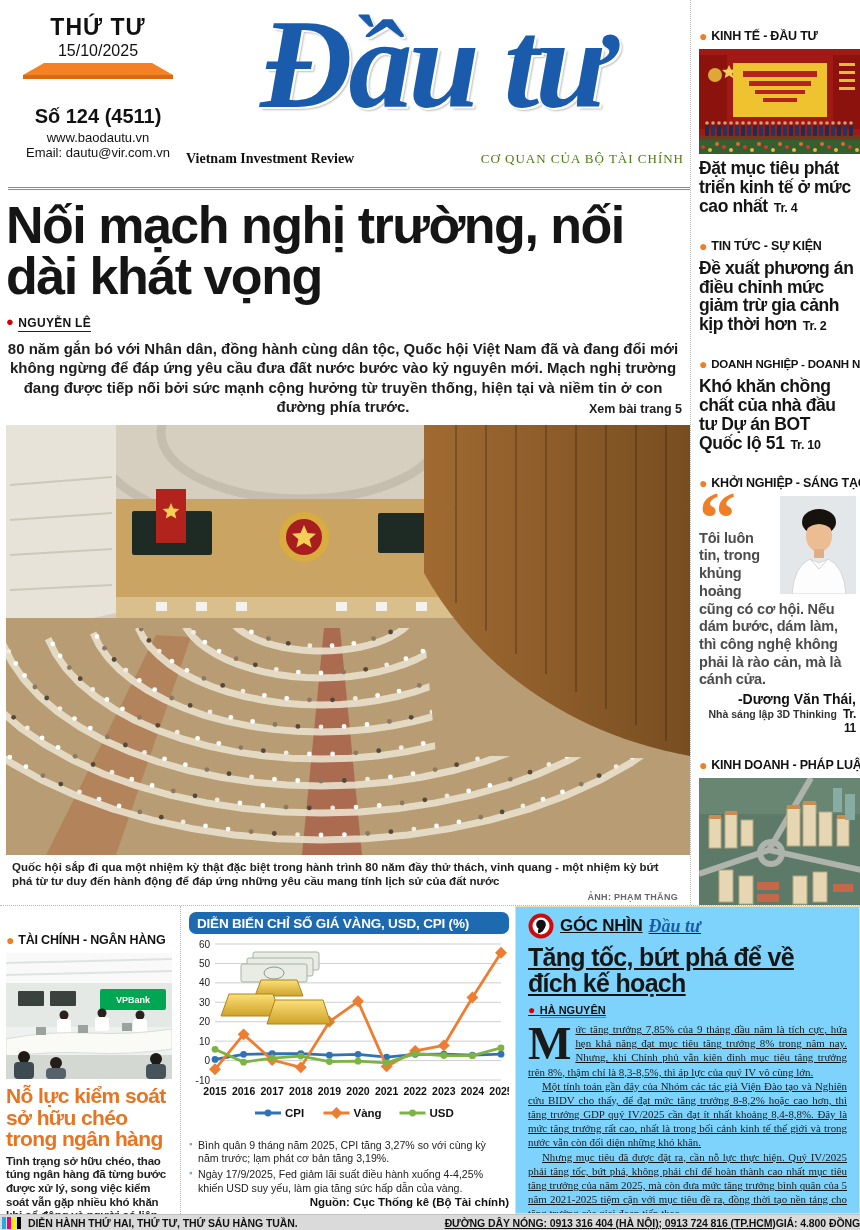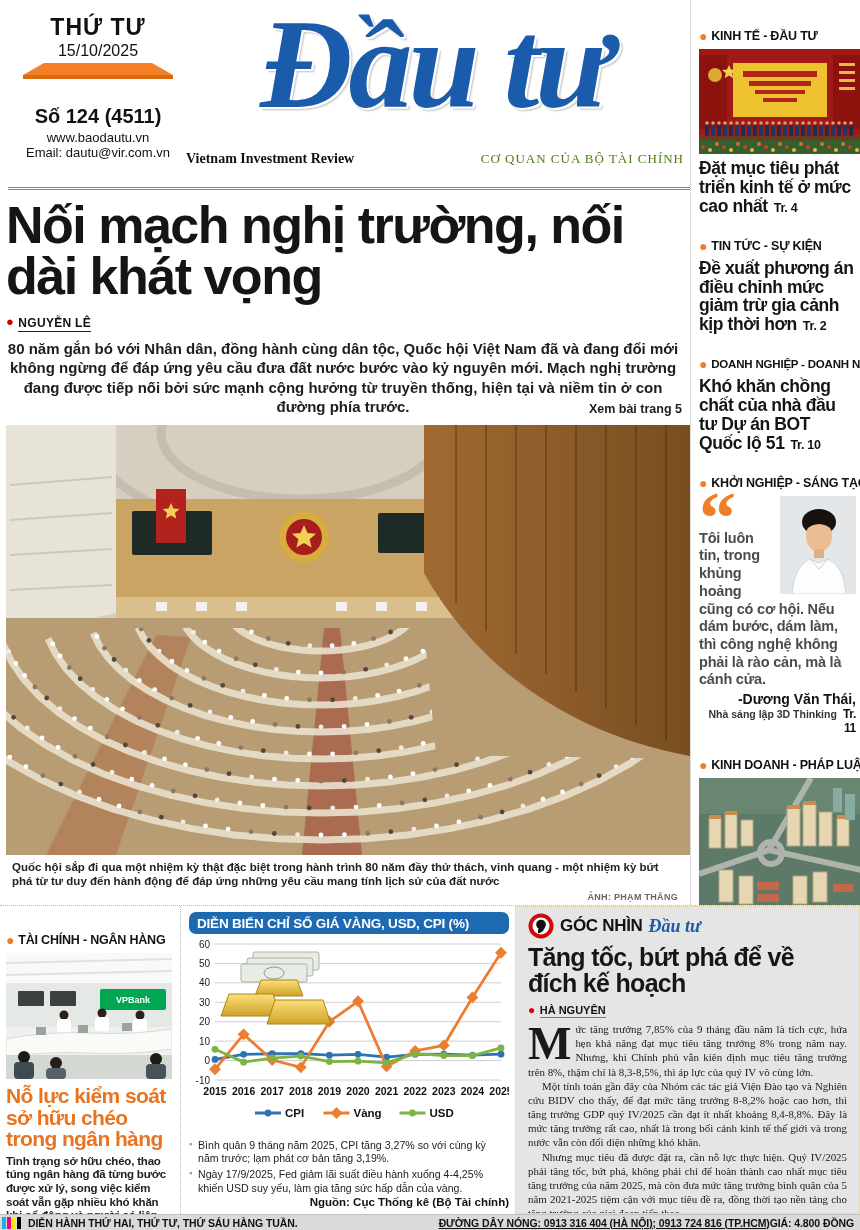--- a/index.html
+++ b/index.html
@@ -68,39 +68,39 @@
 
   .chart-col { width:335px; border-left:1px dotted #b8b8b8; padding:6px 6px 0 8px; position:relative; overflow:hidden; }
   .chart-header { background:#1e6ab0; color:#fff; font-size:13.5px; font-weight:bold; padding:4px 8px 3px; letter-spacing:-0.2px;border-radius:7px; }
   .chart-wrap { position:relative; }
   .gold-illus { position:absolute; left:30px; top:16px; }
   .chart-notes { font-size:10.6px; line-height:1.25; color:#222; margin-top:2px; }
   .chart-notes .note { padding-left:9px; position:relative; margin-top:3px; }
   .chart-notes .note::before { content:"▪"; position:absolute; left:0; top:0; color:#7f9dbb; font-size:9px; }
   .chart-source { text-align:right; font-size:11.5px; font-weight:bold; margin-top:1px; }
 
-  .op-col { width:345px; background:#e5e5e5; border:1px solid #ecdcb4; padding:6px 12px 4px; overflow:hidden; }
+  .op-col { width:345px; background:#7dd3fc; border:1px solid #ecdcb4; padding:6px 12px 4px; overflow:hidden;text-decoration:underline; }
   .op-header { display:flex; align-items:center; gap:6px; }
   .op-label { font-size:17px; font-weight:bold; letter-spacing:-0.3px; }
   .op-brand { font-family:"Liberation Serif", serif; font-style:italic; font-weight:bold; font-size:18px; color:#1a5cab; }
   .op-headline { font-size:25px; font-weight:bold; line-height:1.04; letter-spacing:-0.7px; margin-top:5px; color:#161616; }
   .op-byline { margin:4px 0 4px; }
   .op-byline .dot { color:#d40000; font-size:12px; }
   .op-byline .name { font-size:11px; font-weight:bold; border-bottom:1px solid #3b82f6; padding-bottom:1px; }
   .op-body { font-family:"Liberation Serif", serif; font-size:10.9px; line-height:1.3; text-align:justify; color:#1a1a1a; }
   .dropcap { float:left; font-family:"Liberation Serif", serif; font-weight:bold; font-size:46px; line-height:0.82; padding:3px 4px 0 0; }
   .op-body p.ind { text-indent:14px; }
 
   
   .footer { height:16px; background:#dadada; border-top:1px solid #c2c2c2; display:flex; align-items:center; font-size:10.5px; font-weight:bold; letter-spacing:-0.1px; }
   .cmyk { display:flex; height:12px; margin:0 6px 0 2px; }
   .cmyk span { width:4px; height:12px; display:inline-block; margin-right:1px; }
   .c-c{background:#29abe2}.c-m{background:#ec008c}.c-y{background:#fff200}.c-k{background:#000}
   .footer .mid { flex:1; text-align:right;text-decoration:underline; }
-  .footer .right { margin-right:6px; }
+  .footer .right { }
   svg text { font-family:"Liberation Sans", sans-serif; }
 </style>
 </head>
 <body>
 
 <div class="page">
 
   <div class="top-zone">
     <div class="left-main">
 

